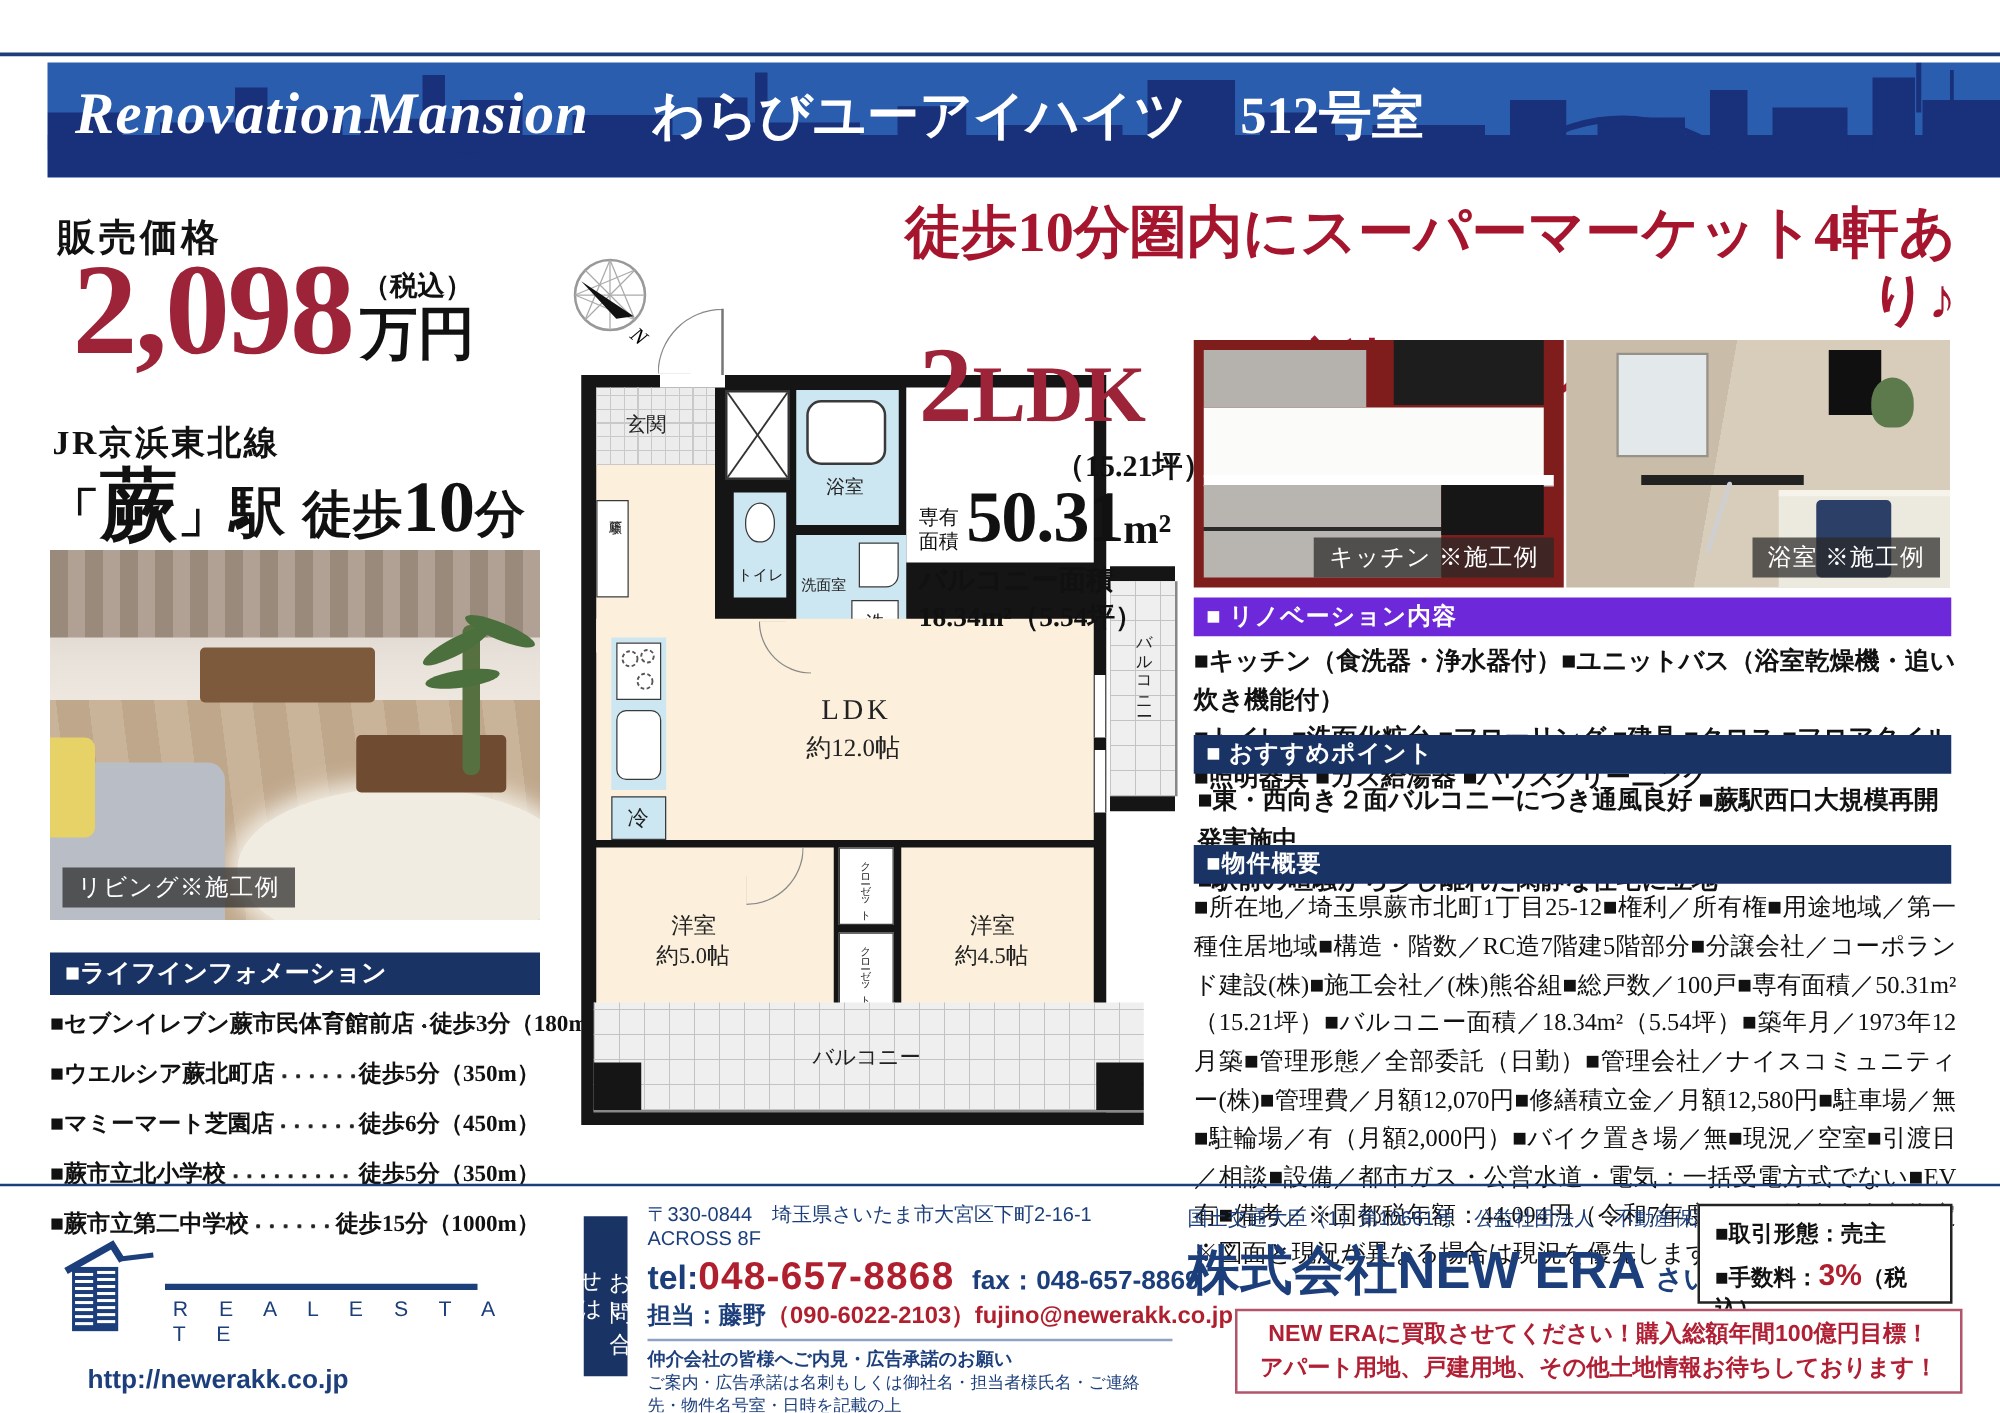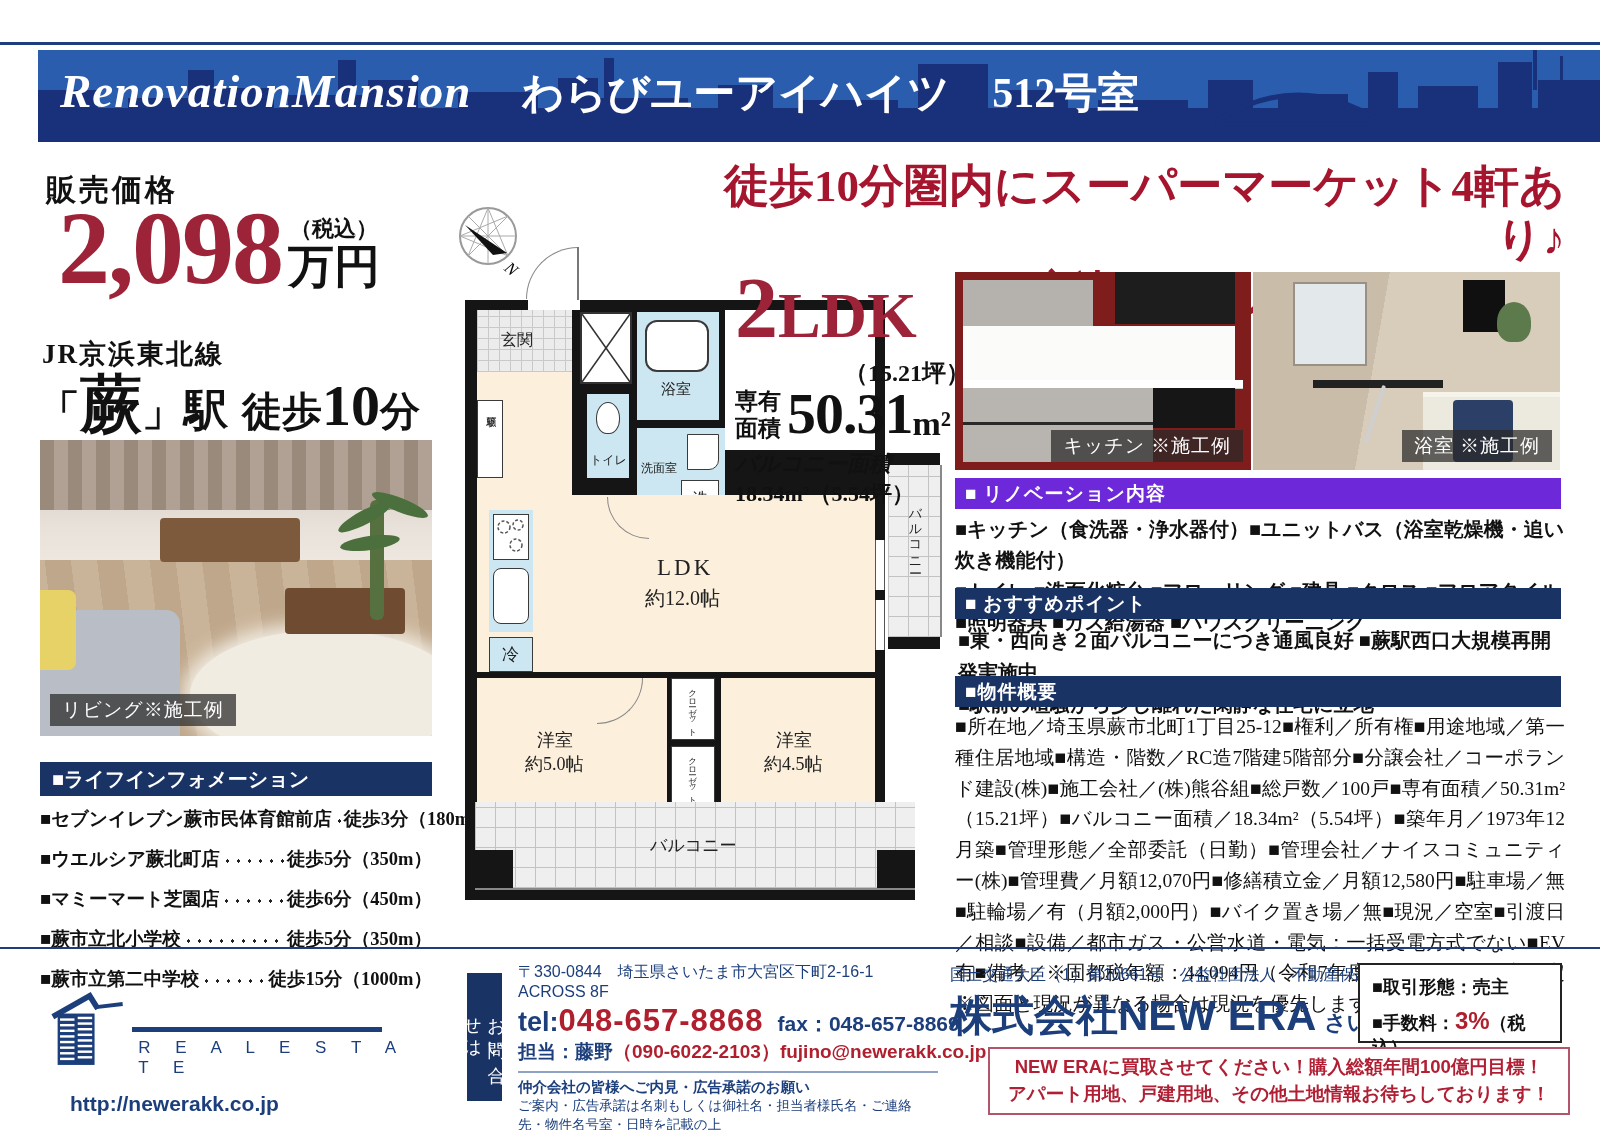--- a/index.html
+++ b/index.html
@@ -76,24 +76,24 @@
   .arc{position:absolute;border:0 solid #7a7a7a;box-sizing:border-box;}
   .win{position:absolute;background:#fff;border-top:1px solid #555;border-bottom:1px solid #555;box-sizing:border-box;}
 
   
   #plan-info{left:735px;top:265px;width:235px;z-index:5;}
   #plan-type{color:#9d2338;font-weight:bold;line-height:1;}
   #plan-type .big{font-size:86px;}
   #plan-type .ldk{font-size:64px;}
   #plan-tsubo{font-size:24px;font-weight:bold;text-align:right;margin-top:6px;}
   #area-row{display:flex;align-items:flex-end;margin-top:-4px;}
-  #area-label{font-size:23px;font-weight:bold;line-height:1.2;text-align:center;}
+  #area-label{font-size:16px;font-weight:normal;line-height:1.2;text-align:center;}
   #area-num{font-size:58px;font-weight:bold;line-height:1;margin-left:6px;letter-spacing:-1px;}
   #area-unit{font-size:34px;font-weight:bold;}
-  #balcony-label{font-size:22px;font-weight:bold;margin-top:6px;font-style:italic;}
+  #balcony-label{font-size:22px;font-weight:bold;margin-top:6px;}
   #balcony-area{font-size:22px;font-weight:bold;}
 
   
   #headline{left:700px;top:160px;width:865px;text-align:right;color:#a6152e;font-weight:bold;line-height:1.18;}
   #headline .h1{font-size:45px;letter-spacing:0px;}
   #headline .h2{font-size:45px;letter-spacing:2px;}
 
   .photo{position:absolute;overflow:hidden;}
   #kitchen-photo{left:955px;top:272px;width:296px;height:198px;background:#7f1d1d;}
   .kp-upper{position:absolute;left:8px;top:8px;width:130px;height:46px;background:#b5b1ac;}

